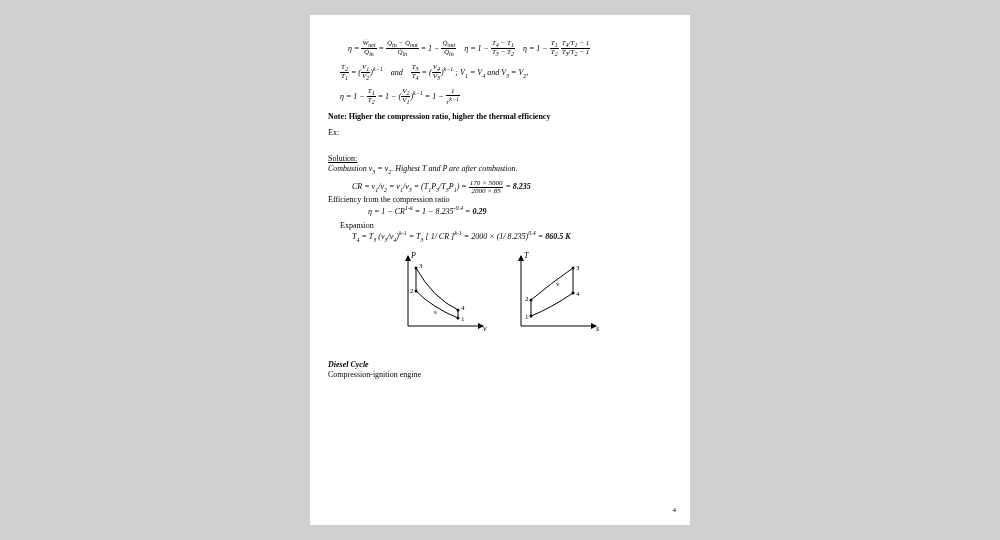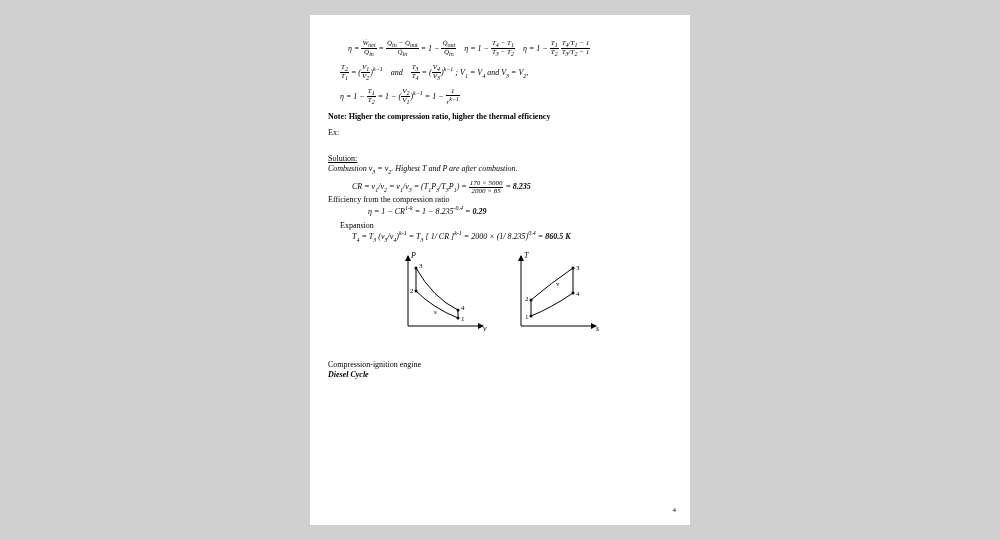--- a/index.html
+++ b/index.html
@@ -153,18 +153,18 @@
         <text x="24" y="53" font-size="7">2</text>
       <circle cx="72" cy="20" r="1.5"></circle>
         <text x="75" y="22" font-size="7">3</text>
       <circle cx="72" cy="45" r="1.5"></circle>
         <text x="75" y="48" font-size="7">4</text>
       <text x="55" y="38" font-size="7">v</text>
     </svg>
   </div>
 
   <div style="margin-top:22px;">
+    <div style="font-style:italic; font-weight:bold;">Diesel Cycle</div>
     <div>Compression-ignition engine</div>
-    <div style="font-style:italic; font-weight:bold;">Diesel Cycle</div>
   </div>
 
   <div class="footer">4</div>
 </div>
 
 </body></html>

